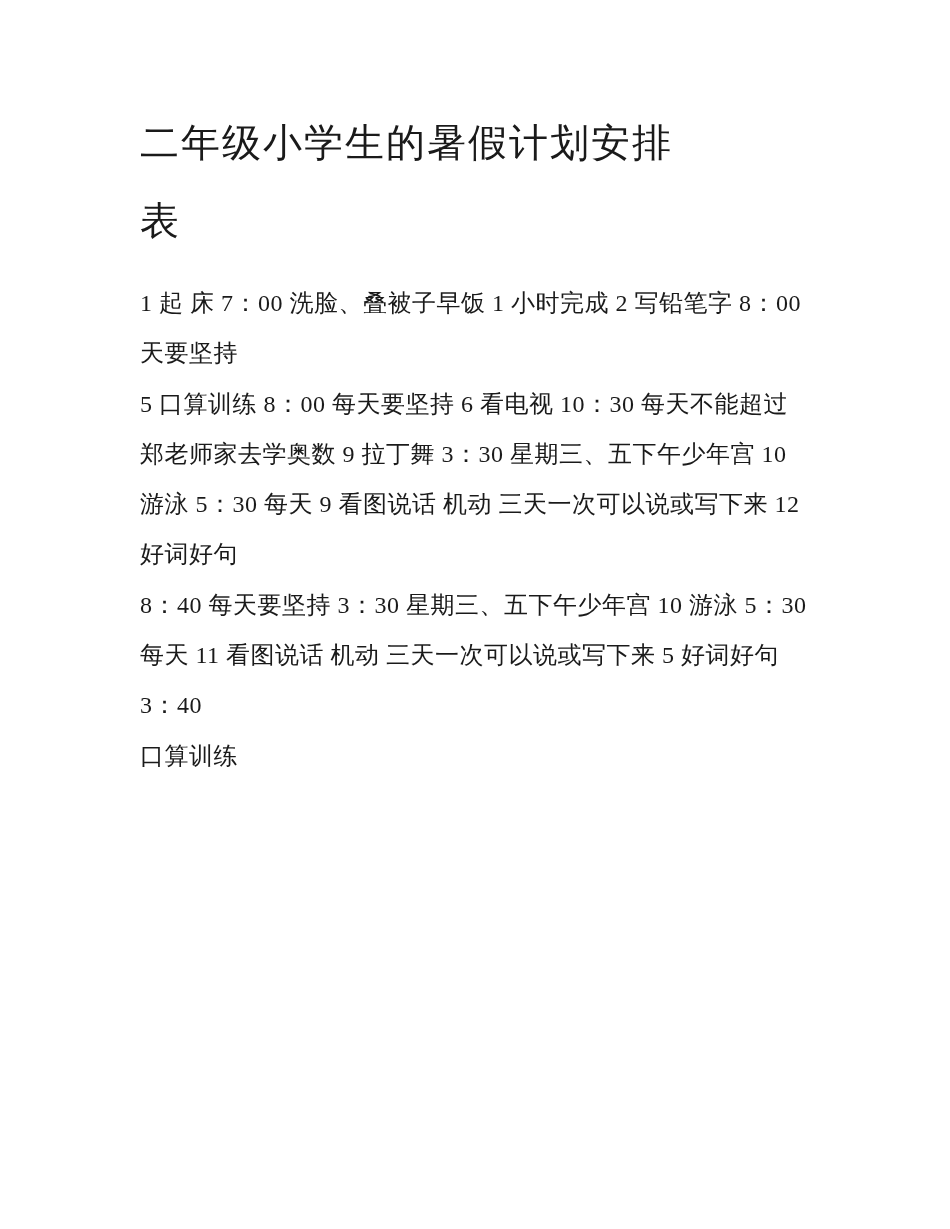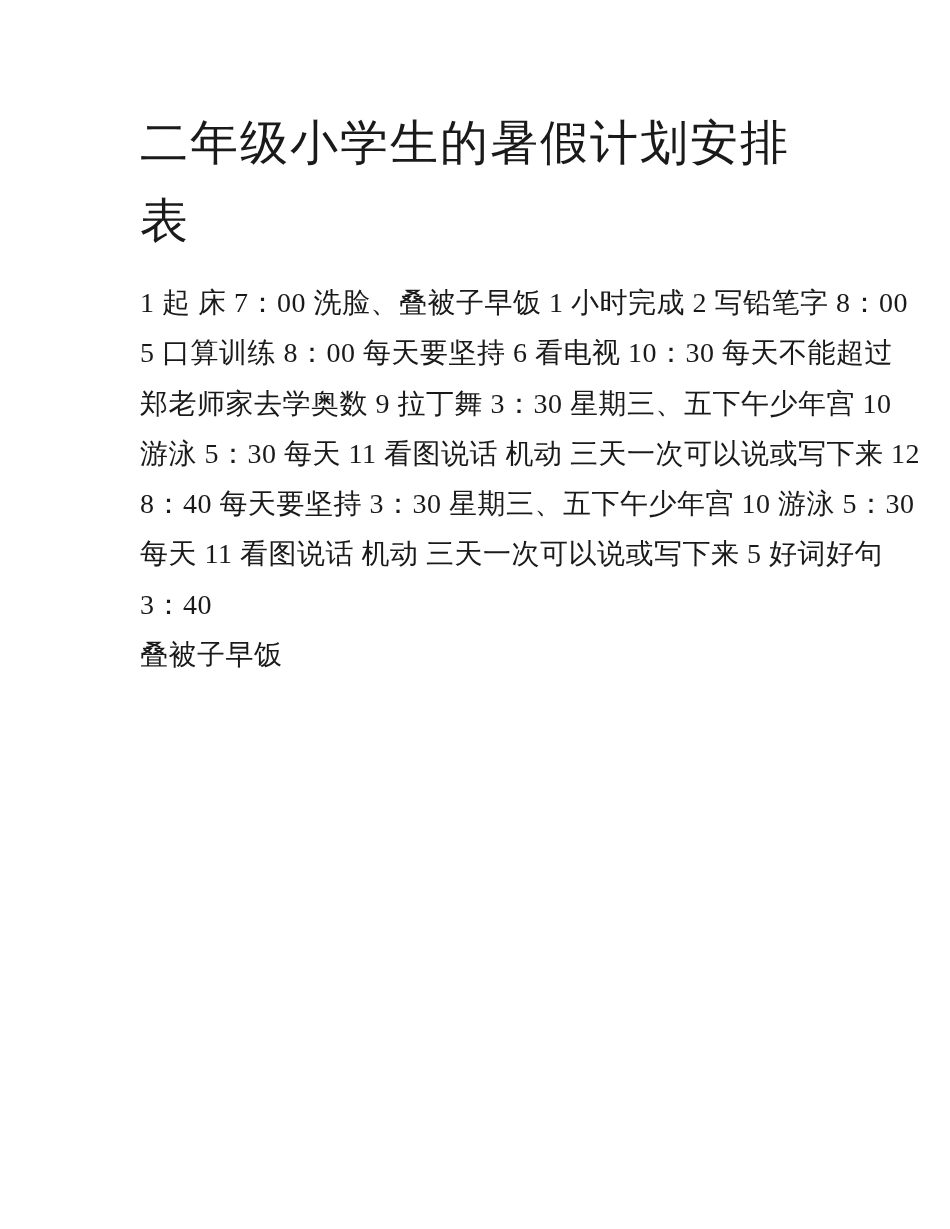--- a/index.html
+++ b/index.html
@@ -14,54 +14,56 @@
     background: #ffffff;
     overflow: hidden;
     font-family: "Liberation Serif", "DejaVu Serif", serif;
     color: #1a1a1a;
   }
   .doc-title {
     position: absolute;
     left: 140px;
     top: 104px;
     width: 680px;
-    font-size: 48px;
+    font-size: 39px;
     line-height: 78px;
     font-weight: 400;
     letter-spacing: 2px;
     white-space: nowrap;
   }
   .doc-body {
     position: absolute;
     left: 140px;
     top: 278px;
     width: 690px;
-    font-size: 28px;
+    font-size: 24px;
     line-height: 50.3px;
     font-weight: 400;
     letter-spacing: 0.5px;
   }
   .doc-line {
     white-space: nowrap;
   }
 </style>
 </head>
 <body>
 
 <div class="page">
 
   <div class="doc-title">
     <div class="doc-line">二年级小学生的暑假计划安排</div>
     <div class="doc-line">表</div>
   </div>
 
   <div class="doc-body">
     <div class="doc-line">1 起 床 7：00 洗脸、叠被子早饭 1 小时完成 2 写铅笔字 8：00</div>
+    <div class="doc-line">天要坚持</div>
     <div class="doc-line">5 口算训练 8：00 每天要坚持 6 看电视 10：30 每天不能超过</div>
     <div class="doc-line">郑老师家去学奥数 9 拉丁舞 3：30 星期三、五下午少年宫 10</div>
-    <div class="doc-line">游泳 5：30 每天 11 看图说话 机动 三天一次可以说或写下来 12</div>
+    <div class="doc-line">游泳 5：30 每天 9 看图说话 机动 三天一次可以说或写下来 12</div>
+    <div class="doc-line">好词好句</div>
     <div class="doc-line">8：40 每天要坚持 3：30 星期三、五下午少年宫 10 游泳 5：30</div>
     <div class="doc-line">每天 11 看图说话 机动 三天一次可以说或写下来 5 好词好句</div>
     <div class="doc-line">3：40</div>
-    <div class="doc-line">叠被子早饭</div>
+    <div class="doc-line">口算训练</div>
   </div>
 
 </div>
 
 </body></html>

